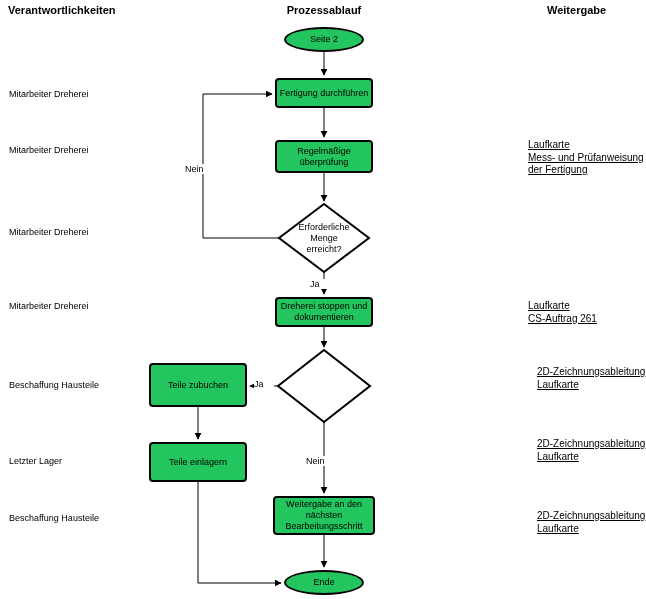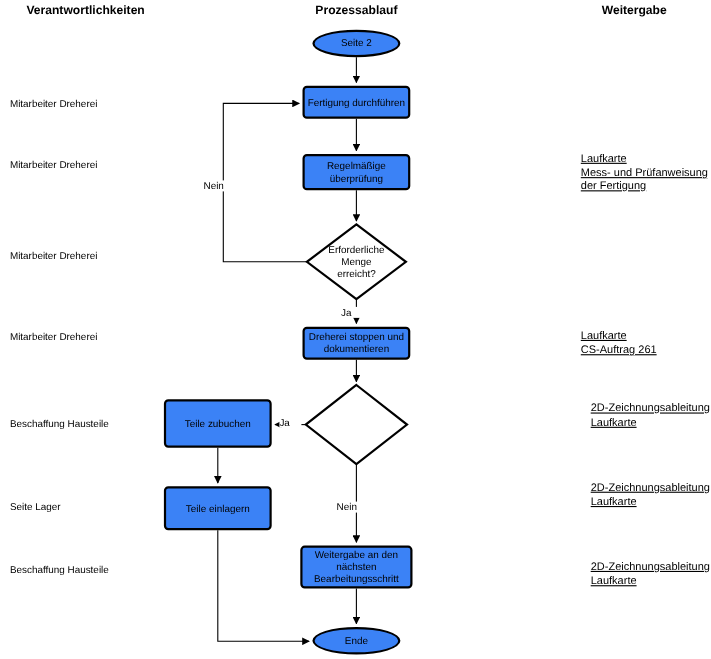--- a/index.html
+++ b/index.html
@@ -5,21 +5,21 @@
   html,body{margin:0;padding:0;background:#fff;}
   .canvas{
     position:relative;width:646px;height:599px;background:#ffffff;
     font-family:"Liberation Sans", sans-serif;color:#000;overflow:hidden;
   }
   .layer{position:absolute;left:0;top:0;z-index:1;}
   .hdr{position:absolute;z-index:2;font-size:11px;font-weight:bold;white-space:pre;}
   .lbl{position:absolute;z-index:2;font-size:9px;white-space:pre;}
   .doc{position:absolute;z-index:2;font-size:10px;line-height:12.5px;white-space:pre;text-decoration:underline;}
   .node{
-    position:absolute;z-index:2;background:#3b82f6;border:2px solid #000;
+    position:absolute;z-index:2;background:#22c55e;border:2px solid #000;
     display:flex;align-items:center;justify-content:center;text-align:center;
     font-size:9px;line-height:11px;white-space:pre;box-sizing:border-box;
   }
   .box{border-radius:4px;}
   .oval{border-radius:50%;}
   .dtext{
     position:absolute;z-index:2;display:flex;align-items:center;justify-content:center;
     text-align:center;font-size:9px;line-height:11px;white-space:pre;
   }
   .elbl{
@@ -50,30 +50,30 @@
       <line x1="278" y1="386" x2="250" y2="386" marker-end="url(#arr)"></line>
       <line x1="198" y1="407" x2="198" y2="439" marker-end="url(#arr)"></line>
       <polyline points="198,482 198,583 281,583" marker-end="url(#arr)"></polyline>
     </g>
     <g stroke="#000" stroke-width="2" fill="#fff">
       <polygon points="324,204 369,238 324,272 279,238"></polygon>
       <polygon points="324,350 370,386 324,422 278,386"></polygon>
     </g>
   </svg>
 
-  <div class="hdr" style="left:24px;top:4px;">Verantwortlichkeiten</div>
+  <div class="hdr" style="left:8px;top:4px;">Verantwortlichkeiten</div>
   <div class="hdr" style="left:264px;top:4px;width:120px;text-align:center;">Prozessablauf</div>
   <div class="hdr" style="left:547px;top:4px;">Weitergabe</div>
 
   <div class="lbl" style="left:9px;top:89px;">Mitarbeiter Dreherei</div>
   <div class="lbl" style="left:9px;top:145px;">Mitarbeiter Dreherei</div>
   <div class="lbl" style="left:9px;top:227px;">Mitarbeiter Dreherei</div>
   <div class="lbl" style="left:9px;top:301px;">Mitarbeiter Dreherei</div>
   <div class="lbl" style="left:9px;top:380px;">Beschaffung Hausteile</div>
-  <div class="lbl" style="left:9px;top:456px;">Seite Lager</div>
+  <div class="lbl" style="left:9px;top:456px;">Letzter Lager</div>
   <div class="lbl" style="left:9px;top:513px;">Beschaffung Hausteile</div>
 
   <div class="doc" style="left:528px;top:139px;">Laufkarte
 Mess- und Prüfanweisung
 der Fertigung</div>
   <div class="doc" style="left:528px;top:300px;">Laufkarte
 CS-Auftrag 261</div>
   <div class="doc" style="left:537px;top:366px;">2D-Zeichnungsableitung
 Laufkarte</div>
   <div class="doc" style="left:537px;top:438px;">2D-Zeichnungsableitung

